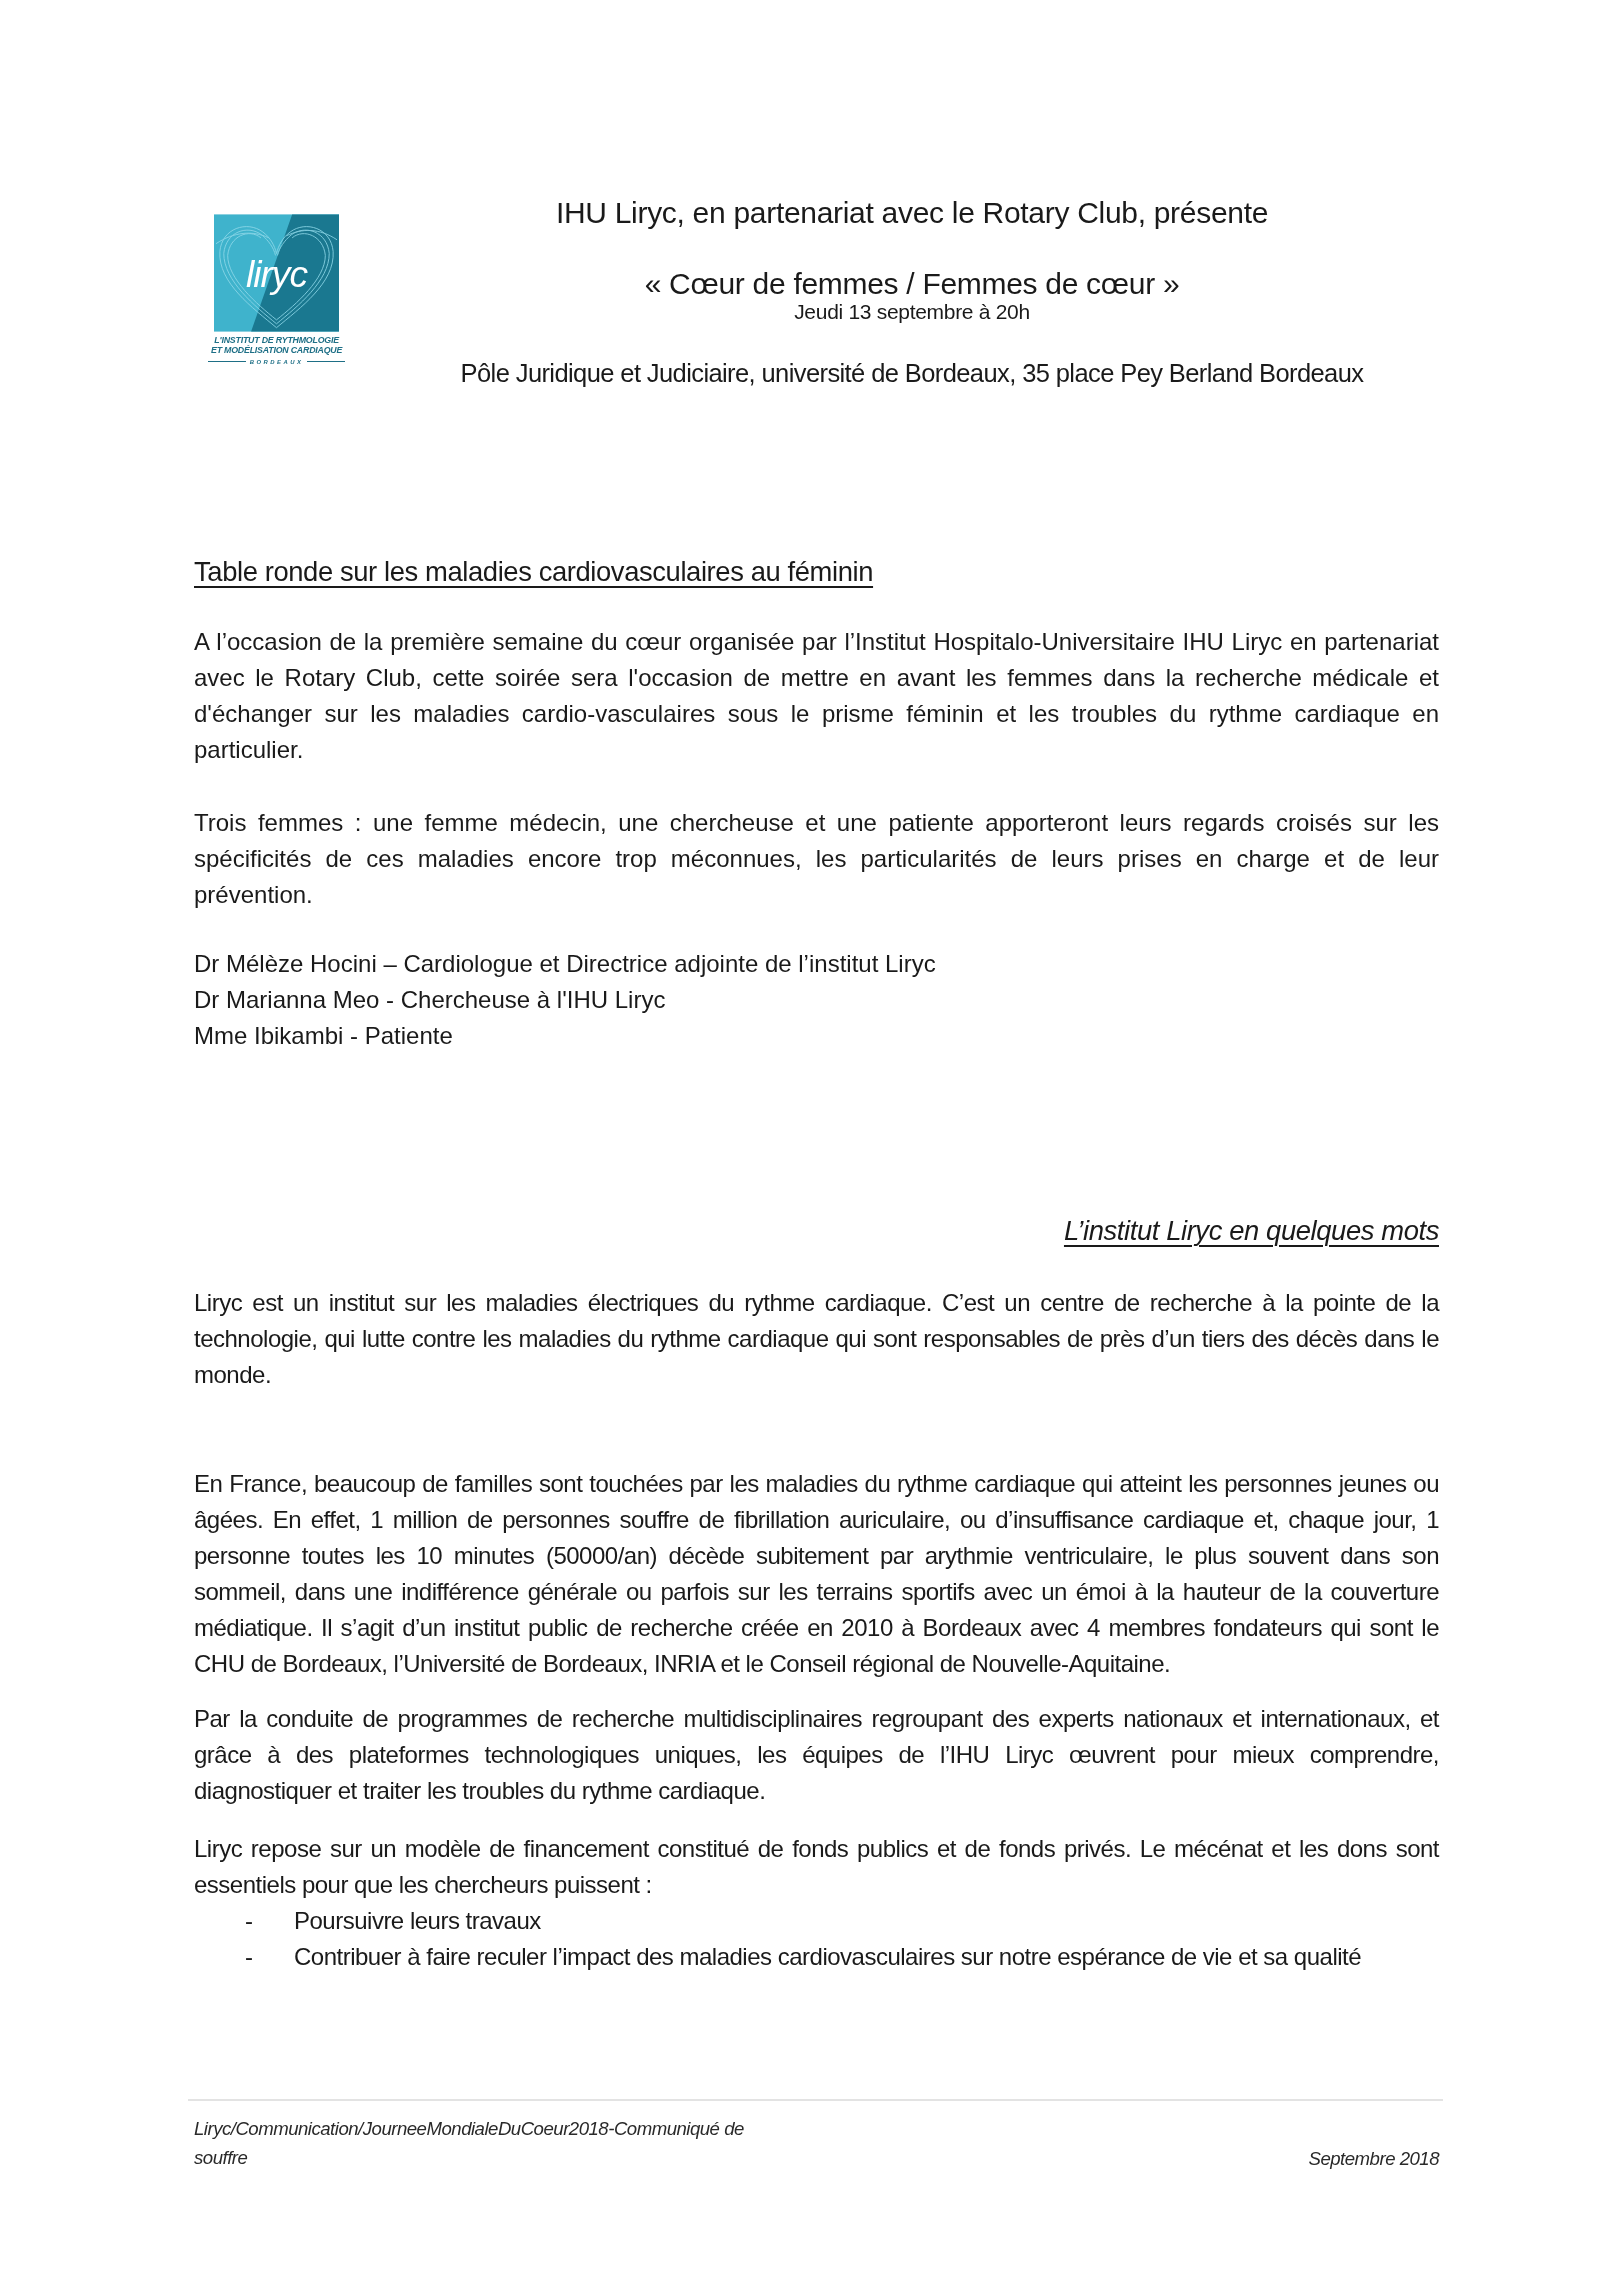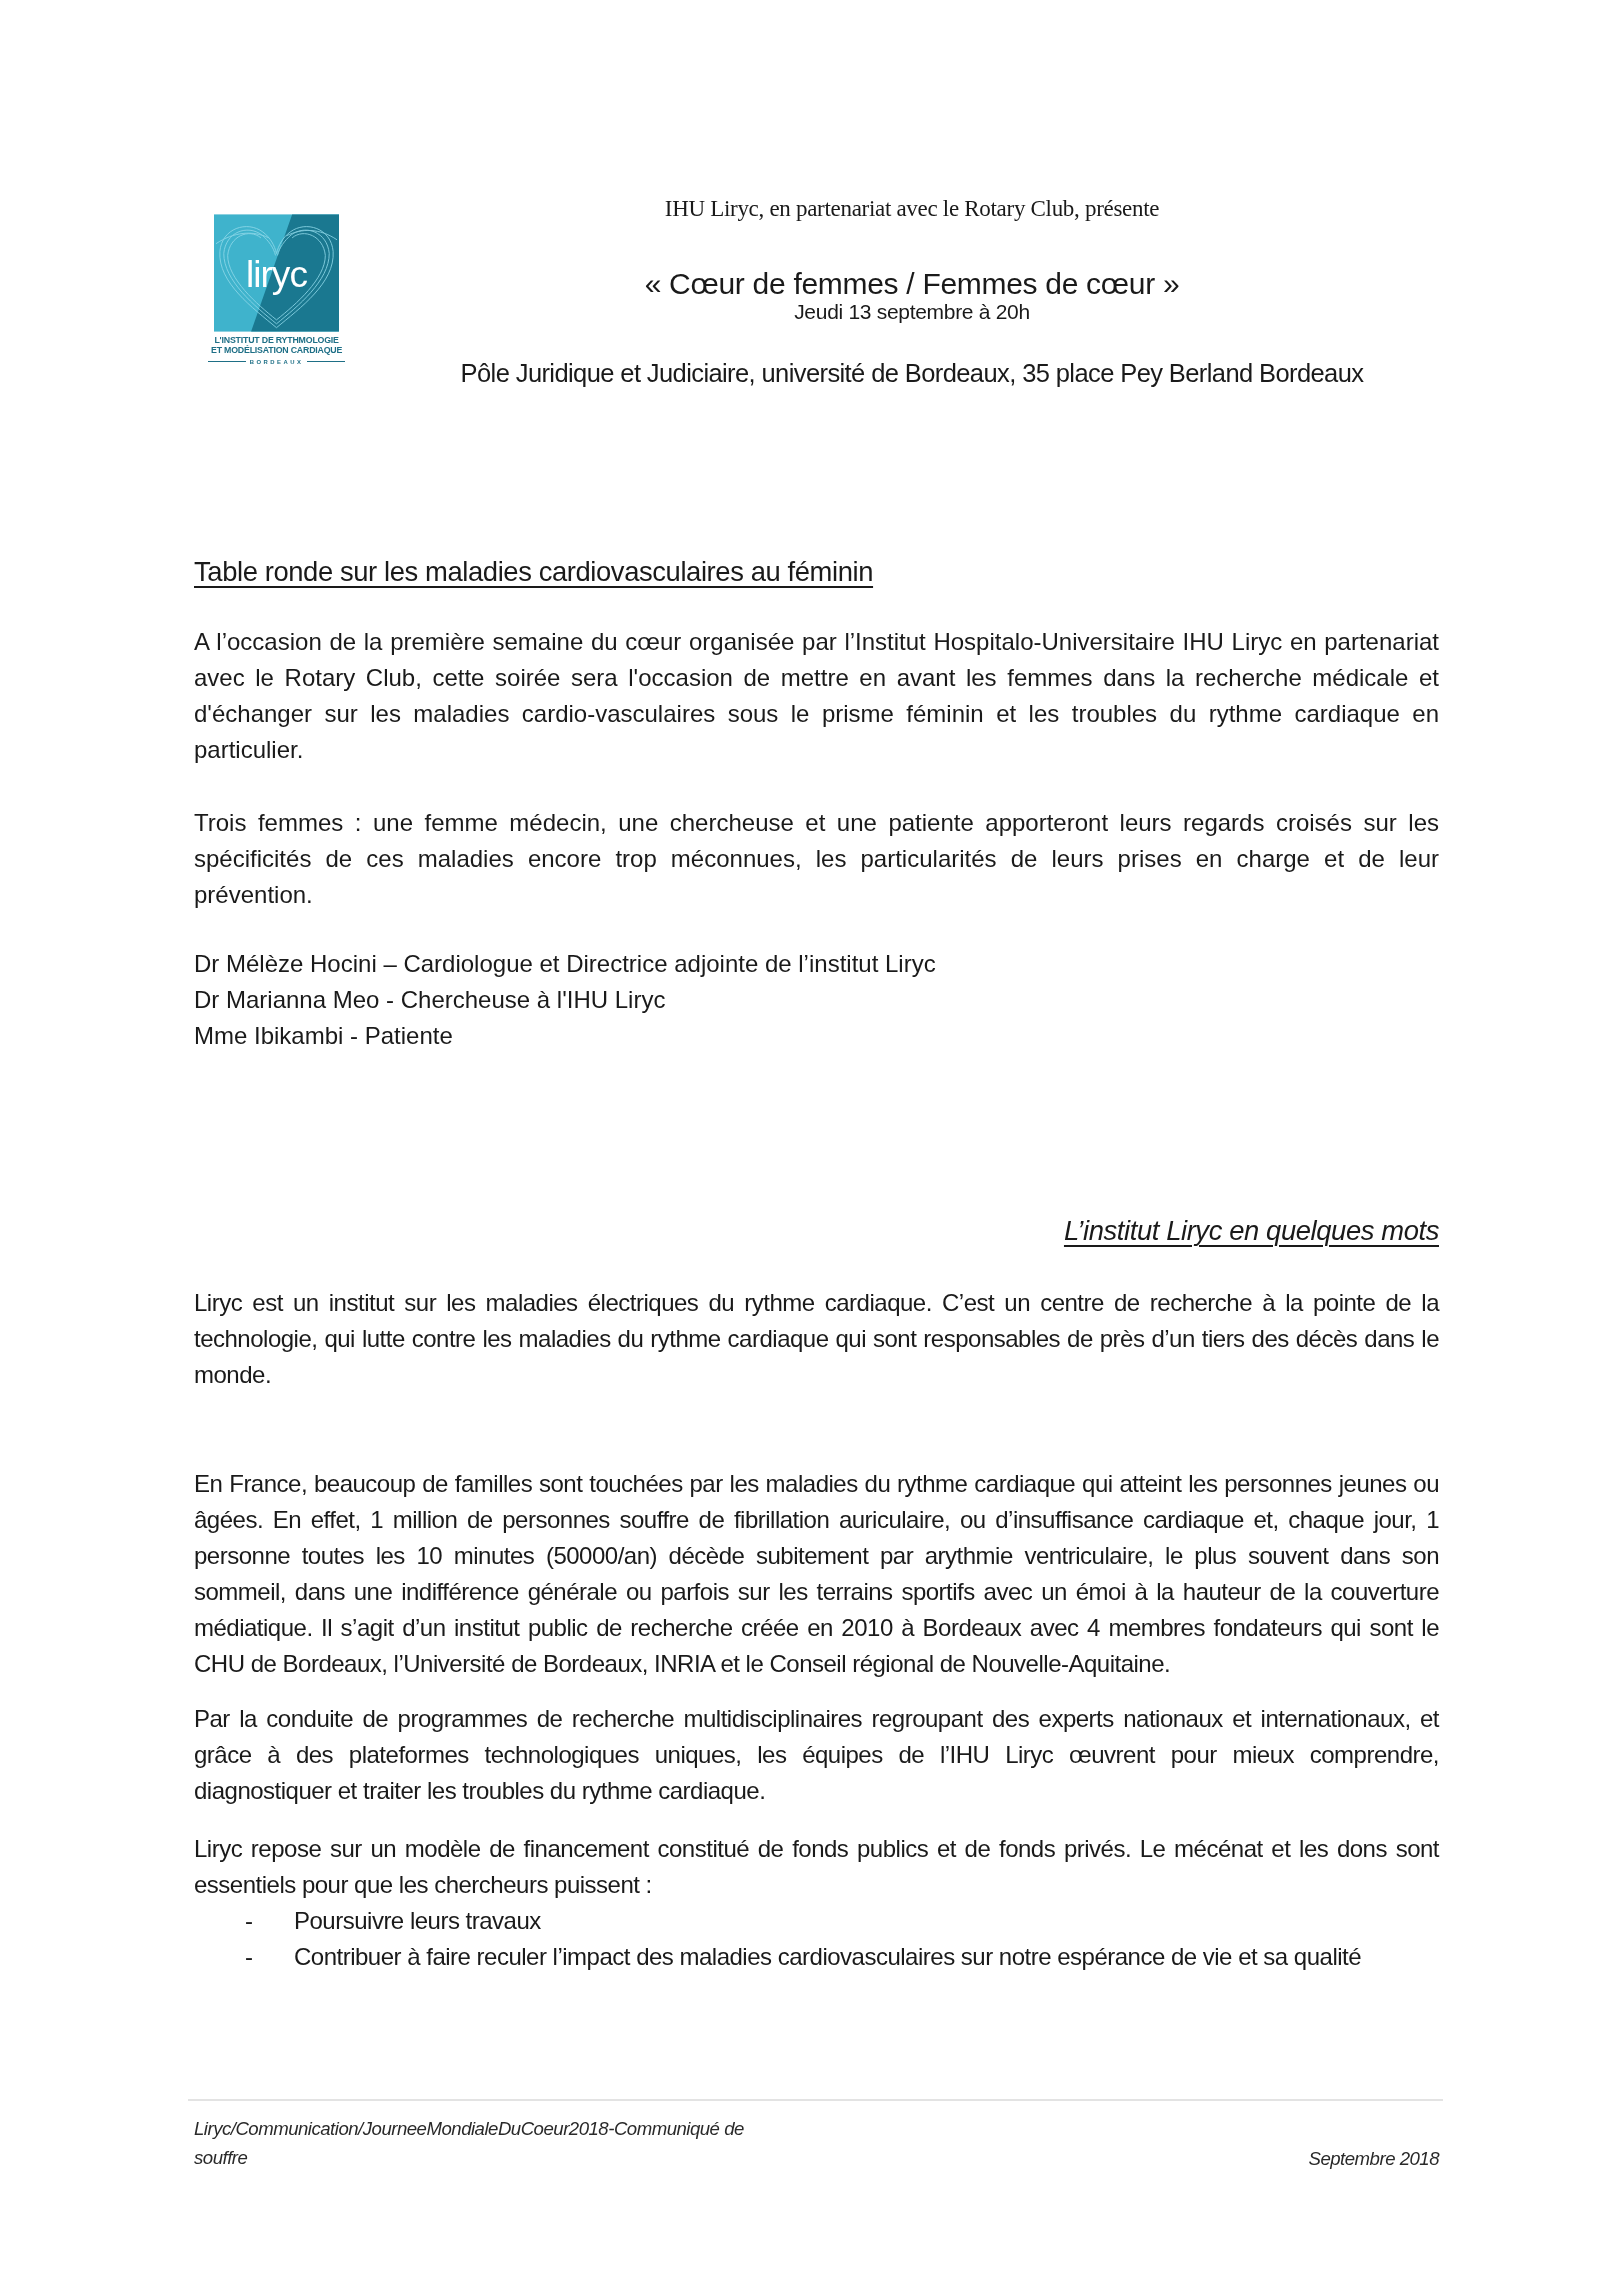--- a/index.html
+++ b/index.html
@@ -21,20 +21,21 @@
       width: 1621px; height: 2293px;
     }
 
     
     .logo {
       position: absolute;
       left: 214px;
       top: 214px;
       width: 145px;
       height: 173px;
+      font-style: italic;
     }
     .logo-square {
       position: absolute;
       left: 0; top: 0;
       width: 125px; height: 118px;
       overflow: hidden;
     }
     .logo-caption {
       position: absolute;
       left: -5.9px; top: 121px;
@@ -63,21 +64,21 @@
     }
 
     .header-text {
       position: absolute;
       left: 412px;
       width: 1000px;
       text-align: center;
       color: #1a1a1a;
       font-family: "Liberation Sans", sans-serif;
     }
-    .hdr-line1 { top: 196px; font-size: 23px; letter-spacing: -0.3px; font-family: Liberation Serif, serif; }
+    .hdr-line1 { top: 196px; font-size: 30px; letter-spacing: -0.3px; }
     .hdr-line2 { top: 267px; font-size: 30px; letter-spacing: -0.3px; }
     .hdr-line3 { top: 300px; font-size: 21px; letter-spacing: -0.3px; }
     .hdr-line4 { top: 359px; font-size: 25.5px; letter-spacing: -0.6px; }
 
     
     .block {
       position: absolute;
       left: 194px;
       width: 1245px;
       font-size: 24px;

